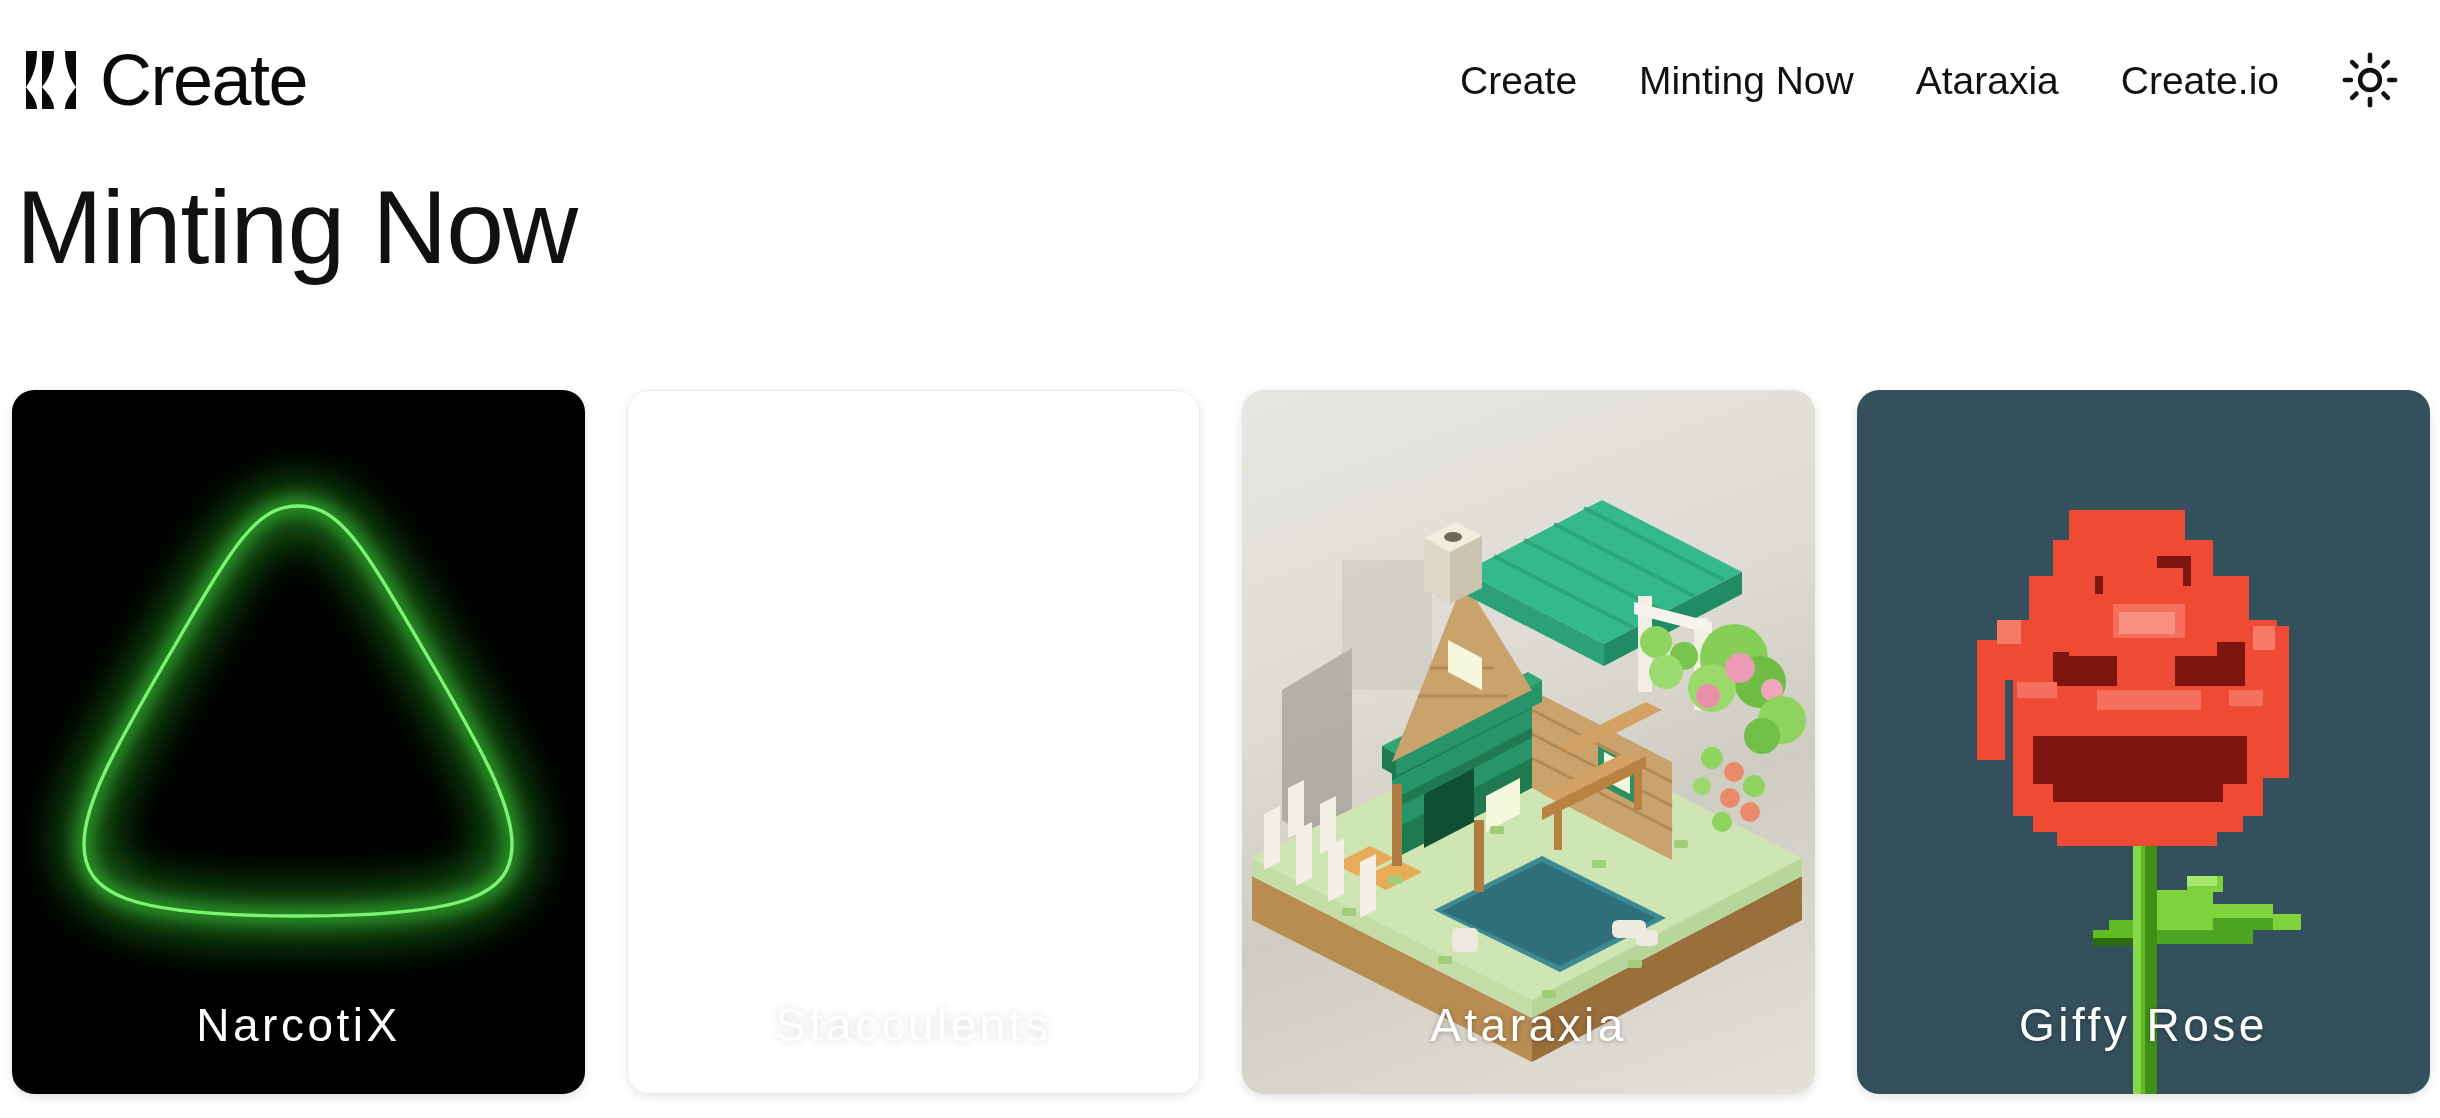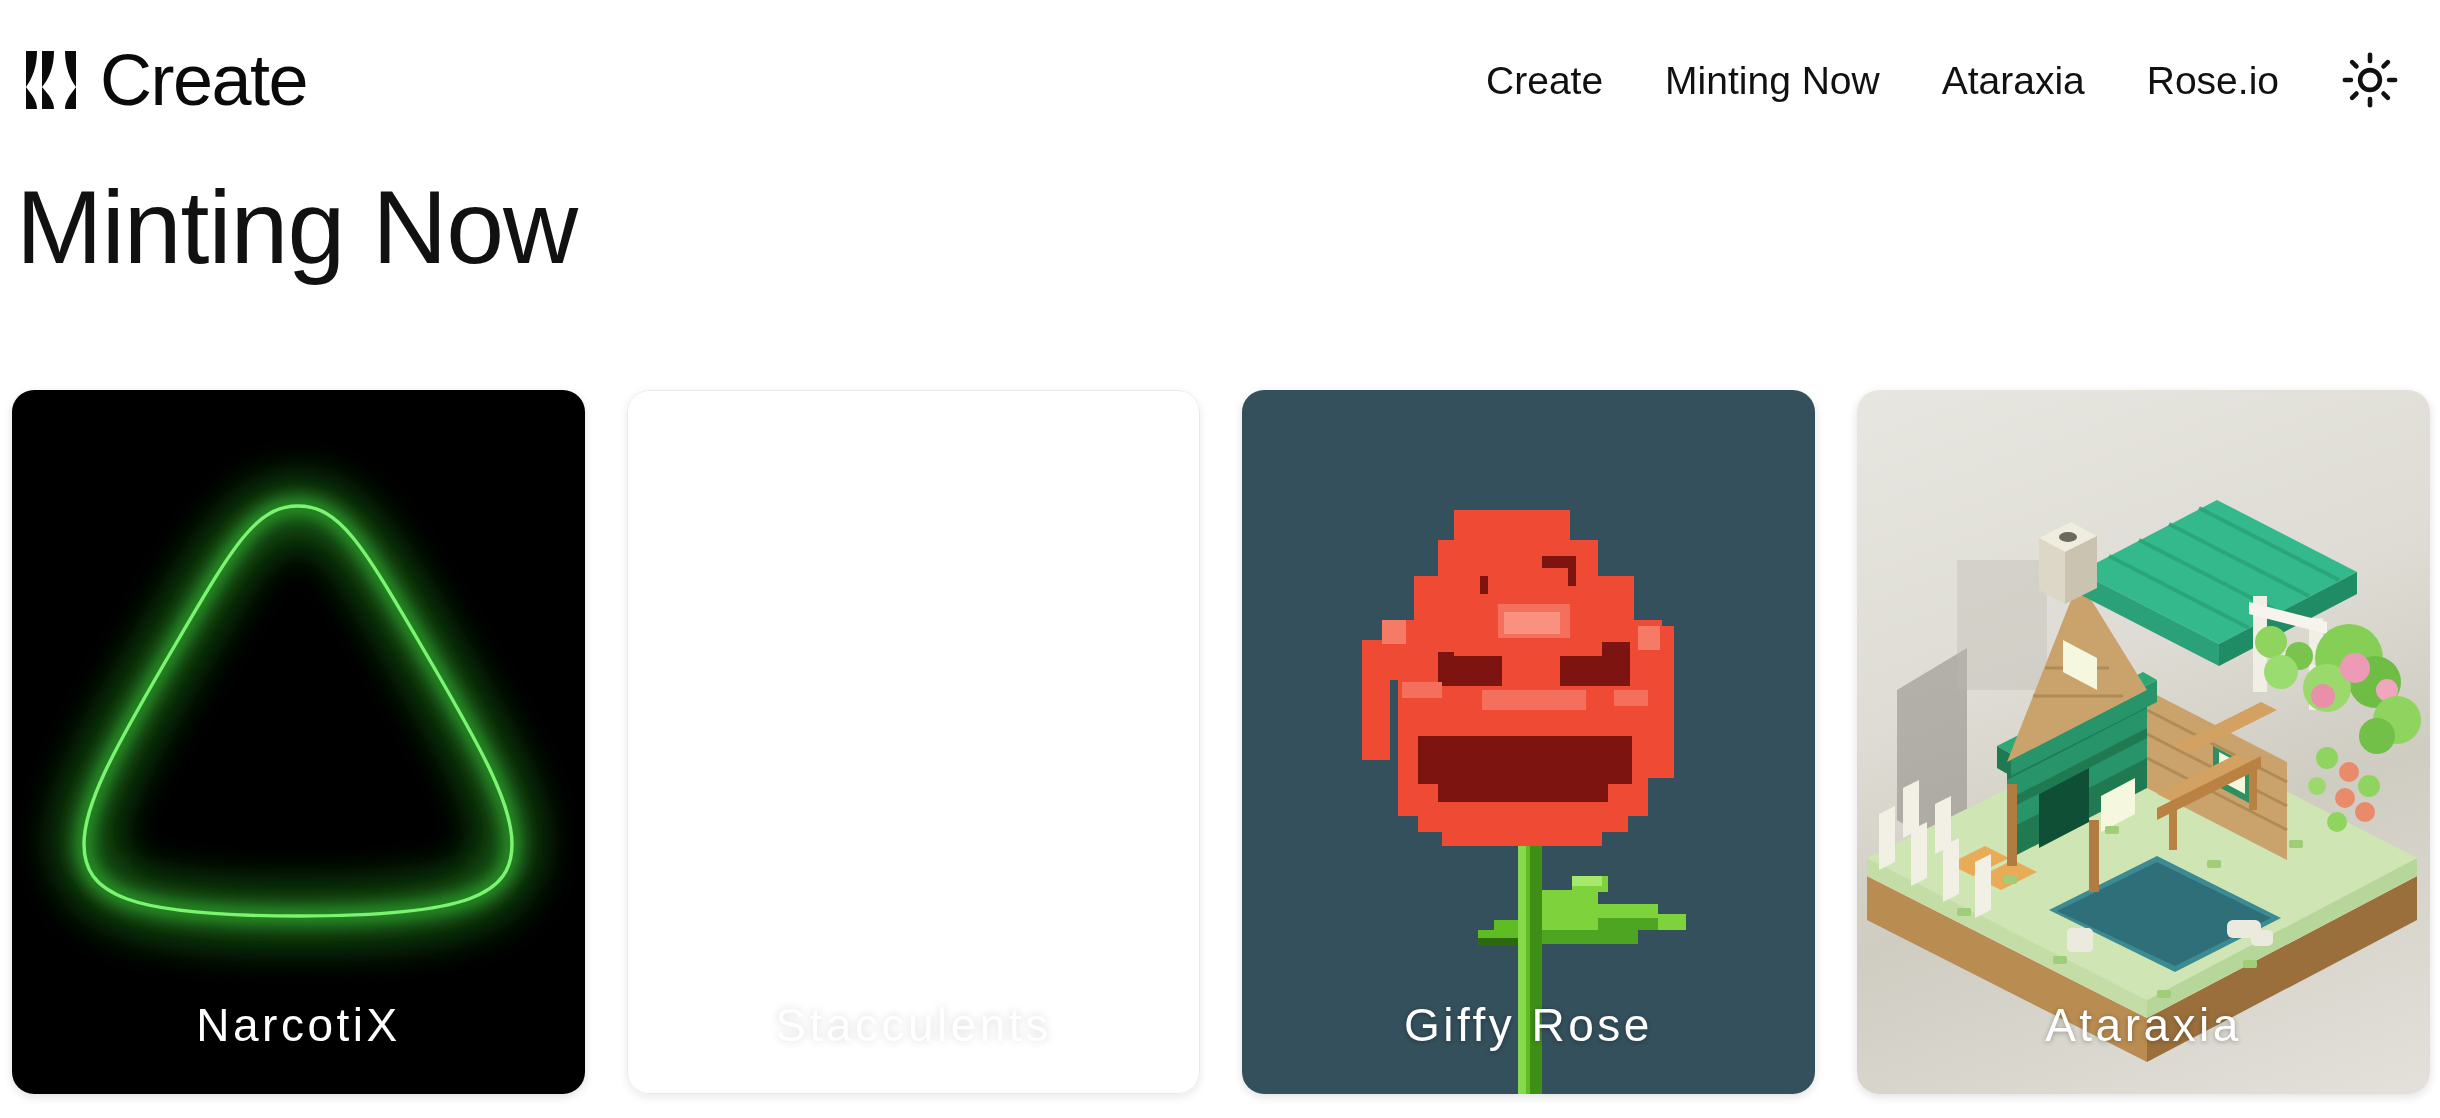--- a/index.html
+++ b/index.html
@@ -90,21 +90,21 @@
                M18 2 H30 C30 18 25 30 18 38 C25 46 30 52 30 60 H18 Z" fill="#0a0a0a"></path>
       <path d="M52 2 H41 C41 18 46 30 52 38 C46 46 41 52 41 60 H52 Z" fill="#0a0a0a"></path>
     </svg>
     <span class="brand-name">Create</span>
   </div>
 
   <nav class="nav">
     <a class="nav-link" href="#">Create</a>
     <a class="nav-link" href="#">Minting Now</a>
     <a class="nav-link" href="#">Ataraxia</a>
-    <a class="nav-link" href="#">Rose.io</a>
+    <a class="nav-link" href="#">Create.io</a>
 
     <button class="theme-toggle">
       <svg width="58" height="58" viewBox="0 0 24 24">
         <circle cx="12" cy="12" r="4.1" fill="none" stroke="#111111" stroke-width="1.9"></circle>
         <g stroke="#111111" stroke-width="1.9" stroke-linecap="round">
           <line x1="12" y1="1.6" x2="12" y2="4.1"></line>
           <line x1="12" y1="19.9" x2="12" y2="22.4"></line>
           <line x1="1.6" y1="12" x2="4.1" y2="12"></line>
           <line x1="19.9" y1="12" x2="22.4" y2="12"></line>
           <line x1="4.6" y1="4.6" x2="6.4" y2="6.4"></line>
@@ -152,20 +152,159 @@
     </div>
     <div class="card-label">NarcotiX</div>
   </div>
 
   <div class="card blank">
     <div class="card-art art-blank"></div>
     <div class="card-label">Stacculents</div>
   </div>
 
   <div class="card">
+    <div class="card-art art-ataraxia">
+      <svg width="573" height="704" viewBox="0 0 573 704">
+
+        <path d="M40 300 L110 258 L110 470 L40 430 Z" fill="#8d8a84" opacity=".55"></path>
+        <path d="M100 170 L190 170 L190 300 L100 300 Z" fill="#b9b6ae" opacity=".35"></path>
+
+        <path d="M10 468 L290 610 L560 468 L560 500 L290 646 L10 504 Z" fill="#f2f1ec"></path>
+        <path d="M10 486 L290 628 L290 672 L10 530 Z" fill="#b98c52"></path>
+        <path d="M290 628 L560 486 L560 530 L290 672 Z" fill="#9a6f3c"></path>
+
+        <path d="M10 468 L290 330 L560 468 L290 610 Z" fill="#cfe5b4"></path>
+        <path d="M290 610 L560 468 L560 486 L290 628 Z" fill="#b7d79a"></path>
+        <path d="M10 468 L10 486 L290 628 L290 610 Z" fill="#c4dca6"></path>
+
+        <path d="M192 520 L300 466 L424 528 L318 582 Z" fill="#3d8b92"></path>
+        <path d="M200 521 L300 472 L414 528 L318 576 Z" fill="#2f6f79"></path>
+
+        <g fill="#e8ab58">
+          <path d="M92 474 L128 456 L152 468 L116 486 Z"></path>
+          <path d="M120 488 L156 470 L180 482 L144 500 Z"></path>
+          <path d="M150 430 L214 398 L238 410 L174 442 Z"></path>
+        </g>
+
+        <path d="M290 300 L430 372 L430 470 L290 398 Z" fill="#caa36c"></path>
+        <g stroke="#b08b56" stroke-width="3">
+          <line x1="290" y1="320" x2="430" y2="392"></line>
+          <line x1="290" y1="344" x2="430" y2="416"></line>
+          <line x1="290" y1="368" x2="430" y2="440"></line>
+        </g>
+        <path d="M356 356 L394 376 L394 414 L356 394 Z" fill="#2f8f63"></path>
+        <path d="M362 362 L388 376 L388 404 L362 390 Z" fill="#f4f6dd"></path>
+
+        <path d="M150 372 L290 300 L290 398 L150 470 Z" fill="#1f7a52"></path>
+        <path d="M150 390 L290 318 L290 338 L150 410 Z" fill="#27946a"></path>
+        <path d="M150 420 L290 348 L290 368 L150 440 Z" fill="#27946a"></path>
+        <path d="M182 404 L232 378 L232 432 L182 458 Z" fill="#0f4f35"></path>
+        <path d="M244 406 L278 388 L278 424 L244 442 Z" fill="#f5f7de"></path>
+
+        <rect x="150" y="394" width="10" height="82" fill="#b07c42"></rect>
+        <rect x="232" y="430" width="10" height="72" fill="#b07c42"></rect>
+
+        <path d="M140 356 L286 282 L300 290 L154 364 Z" fill="#2fa875"></path>
+        <path d="M140 356 L154 364 L154 386 L140 378 Z" fill="#1f7a52"></path>
+        <path d="M154 364 L300 290 L300 312 L154 386 Z" fill="#27946a"></path>
+
+        <path d="M150 372 L222 190 L290 300 Z" fill="#caa36c"></path>
+        <g stroke="#b08b56" stroke-width="3">
+          <line x1="176" y1="306" x2="266" y2="306"></line>
+          <line x1="188" y1="278" x2="252" y2="278"></line>
+        </g>
+        <path d="M206 250 L240 268 L240 300 L206 282 Z" fill="#f5f7de"></path>
+
+        <path d="M222 182 L360 110 L500 182 L362 254 Z" fill="#33b98b"></path>
+        <path d="M222 182 L362 254 L362 276 L222 204 Z" fill="#2aa178"></path>
+        <path d="M362 254 L500 182 L500 204 L362 276 Z" fill="#1f8c66"></path>
+        <g stroke="#2aa178" stroke-width="4" opacity=".8">
+          <line x1="252" y1="166" x2="392" y2="238"></line>
+          <line x1="282" y1="150" x2="422" y2="222"></line>
+          <line x1="312" y1="134" x2="452" y2="206"></line>
+          <line x1="342" y1="118" x2="482" y2="190"></line>
+        </g>
+
+        <path d="M182 148 L214 132 L240 146 L208 162 Z" fill="#efece0"></path>
+        <path d="M182 148 L208 162 L208 214 L182 200 Z" fill="#dcd7c7"></path>
+        <path d="M208 162 L240 146 L240 198 L208 214 Z" fill="#c9c3b0"></path>
+        <ellipse cx="211" cy="147" rx="9" ry="5" fill="#6d685c"></ellipse>
+
+        <g>
+          <path d="M300 404 L380 364 L404 376 L324 416 Z" fill="#d3a262"></path>
+          <path d="M300 418 L404 366 L404 378 L300 430 Z" fill="#b98243"></path>
+          <rect x="312" y="420" width="8" height="40" fill="#b98243"></rect>
+          <rect x="392" y="380" width="8" height="40" fill="#b98243"></rect>
+          <path d="M316 356 L404 312 L420 320 L332 364 Z" fill="#d3a262"></path>
+        </g>
+
+        <g>
+          <rect x="396" y="206" width="14" height="96" fill="#f1eee4"></rect>
+          <rect x="452" y="228" width="14" height="92" fill="#f1eee4"></rect>
+          <path d="M392 212 L470 232 L470 244 L392 224 Z" fill="#f6f4ec"></path>
+          <path d="M400 250 L462 266 L462 276 L400 260 Z" fill="#eae6da"></path>
+          <circle cx="414" cy="252" r="16" fill="#8ed45f"></circle>
+          <circle cx="442" cy="266" r="14" fill="#79c44c"></circle>
+          <circle cx="424" cy="282" r="17" fill="#9adc70"></circle>
+        </g>
+
+        <g>
+          <circle cx="492" cy="268" r="34" fill="#86cf57"></circle>
+          <circle cx="518" cy="292" r="26" fill="#6fbd45"></circle>
+          <circle cx="470" cy="298" r="24" fill="#9bd96c"></circle>
+          <circle cx="498" cy="278" r="15" fill="#ec9ab5"></circle>
+          <circle cx="466" cy="306" r="12" fill="#e98fa9"></circle>
+          <circle cx="530" cy="300" r="11" fill="#f0a6bd"></circle>
+        </g>
+        <g>
+          <circle cx="540" cy="330" r="24" fill="#8ed45f"></circle>
+          <circle cx="520" cy="346" r="18" fill="#72c047"></circle>
+        </g>
+
+        <g>
+          <circle cx="470" cy="368" r="11" fill="#8ed45f"></circle>
+          <circle cx="492" cy="382" r="10" fill="#e98a6b"></circle>
+          <circle cx="512" cy="396" r="11" fill="#8ed45f"></circle>
+          <circle cx="488" cy="408" r="10" fill="#e98a6b"></circle>
+          <circle cx="460" cy="396" r="9" fill="#9bd96c"></circle>
+          <circle cx="508" cy="422" r="10" fill="#e98a6b"></circle>
+          <circle cx="480" cy="432" r="10" fill="#8ed45f"></circle>
+        </g>
+
+        <g fill="#f2efe5">
+          <path d="M22 424 L38 416 L38 472 L22 480 Z"></path>
+          <path d="M54 440 L70 432 L70 488 L54 496 Z"></path>
+          <path d="M86 456 L102 448 L102 504 L86 512 Z"></path>
+          <path d="M118 472 L134 464 L134 520 L118 528 Z"></path>
+          <path d="M46 398 L62 390 L62 440 L46 448 Z"></path>
+          <path d="M78 414 L94 406 L94 456 L78 464 Z"></path>
+        </g>
+
+        <g fill="#eceadf">
+          <rect x="210" y="538" width="26" height="24" rx="5"></rect>
+          <rect x="370" y="530" width="34" height="18" rx="6"></rect>
+          <rect x="394" y="540" width="22" height="16" rx="5"></rect>
+        </g>
+
+        <g fill="#9fcd78">
+          <rect x="146" y="486" width="14" height="8" rx="2"></rect>
+          <rect x="248" y="436" width="14" height="8" rx="2"></rect>
+          <rect x="350" y="470" width="14" height="8" rx="2"></rect>
+          <rect x="432" y="450" width="14" height="8" rx="2"></rect>
+          <rect x="196" y="566" width="14" height="8" rx="2"></rect>
+          <rect x="300" y="600" width="14" height="8" rx="2"></rect>
+          <rect x="386" y="570" width="14" height="8" rx="2"></rect>
+          <rect x="100" y="518" width="14" height="8" rx="2"></rect>
+        </g>
+      </svg>
+    </div>
+    <div class="card-label">Ataraxia</div>
+  </div>
+
+  <div class="card">
     <div class="card-art art-rose">
       <svg width="573" height="704" viewBox="0 0 573 704" shape-rendering="crispEdges">
 
         <rect x="276" y="430" width="24" height="274" fill="#5fbd23"></rect>
         <rect x="288" y="430" width="12" height="274" fill="#3f8f17"></rect>
         <rect x="276" y="430" width="8" height="274" fill="#86d94a"></rect>
 
         <g fill="#5fbd23">
           <rect x="236" y="540" width="20" height="14"></rect>
           <rect x="252" y="530" width="24" height="24"></rect>
@@ -221,152 +360,13 @@
 
         <g fill="#f9a492" opacity=".55">
           <rect x="140" y="230" width="24" height="24"></rect>
           <rect x="396" y="236" width="22" height="24"></rect>
         </g>
       </svg>
     </div>
     <div class="card-label">Giffy Rose</div>
   </div>
 
-  <div class="card">
-    <div class="card-art art-ataraxia">
-      <svg width="573" height="704" viewBox="0 0 573 704">
-
-        <path d="M40 300 L110 258 L110 470 L40 430 Z" fill="#8d8a84" opacity=".55"></path>
-        <path d="M100 170 L190 170 L190 300 L100 300 Z" fill="#b9b6ae" opacity=".35"></path>
-
-        <path d="M10 468 L290 610 L560 468 L560 500 L290 646 L10 504 Z" fill="#f2f1ec"></path>
-        <path d="M10 486 L290 628 L290 672 L10 530 Z" fill="#b98c52"></path>
-        <path d="M290 628 L560 486 L560 530 L290 672 Z" fill="#9a6f3c"></path>
-
-        <path d="M10 468 L290 330 L560 468 L290 610 Z" fill="#cfe5b4"></path>
-        <path d="M290 610 L560 468 L560 486 L290 628 Z" fill="#b7d79a"></path>
-        <path d="M10 468 L10 486 L290 628 L290 610 Z" fill="#c4dca6"></path>
-
-        <path d="M192 520 L300 466 L424 528 L318 582 Z" fill="#3d8b92"></path>
-        <path d="M200 521 L300 472 L414 528 L318 576 Z" fill="#2f6f79"></path>
-
-        <g fill="#e8ab58">
-          <path d="M92 474 L128 456 L152 468 L116 486 Z"></path>
-          <path d="M120 488 L156 470 L180 482 L144 500 Z"></path>
-          <path d="M150 430 L214 398 L238 410 L174 442 Z"></path>
-        </g>
-
-        <path d="M290 300 L430 372 L430 470 L290 398 Z" fill="#caa36c"></path>
-        <g stroke="#b08b56" stroke-width="3">
-          <line x1="290" y1="320" x2="430" y2="392"></line>
-          <line x1="290" y1="344" x2="430" y2="416"></line>
-          <line x1="290" y1="368" x2="430" y2="440"></line>
-        </g>
-        <path d="M356 356 L394 376 L394 414 L356 394 Z" fill="#2f8f63"></path>
-        <path d="M362 362 L388 376 L388 404 L362 390 Z" fill="#f4f6dd"></path>
-
-        <path d="M150 372 L290 300 L290 398 L150 470 Z" fill="#1f7a52"></path>
-        <path d="M150 390 L290 318 L290 338 L150 410 Z" fill="#27946a"></path>
-        <path d="M150 420 L290 348 L290 368 L150 440 Z" fill="#27946a"></path>
-        <path d="M182 404 L232 378 L232 432 L182 458 Z" fill="#0f4f35"></path>
-        <path d="M244 406 L278 388 L278 424 L244 442 Z" fill="#f5f7de"></path>
-
-        <rect x="150" y="394" width="10" height="82" fill="#b07c42"></rect>
-        <rect x="232" y="430" width="10" height="72" fill="#b07c42"></rect>
-
-        <path d="M140 356 L286 282 L300 290 L154 364 Z" fill="#2fa875"></path>
-        <path d="M140 356 L154 364 L154 386 L140 378 Z" fill="#1f7a52"></path>
-        <path d="M154 364 L300 290 L300 312 L154 386 Z" fill="#27946a"></path>
-
-        <path d="M150 372 L222 190 L290 300 Z" fill="#caa36c"></path>
-        <g stroke="#b08b56" stroke-width="3">
-          <line x1="176" y1="306" x2="266" y2="306"></line>
-          <line x1="188" y1="278" x2="252" y2="278"></line>
-        </g>
-        <path d="M206 250 L240 268 L240 300 L206 282 Z" fill="#f5f7de"></path>
-
-        <path d="M222 182 L360 110 L500 182 L362 254 Z" fill="#33b98b"></path>
-        <path d="M222 182 L362 254 L362 276 L222 204 Z" fill="#2aa178"></path>
-        <path d="M362 254 L500 182 L500 204 L362 276 Z" fill="#1f8c66"></path>
-        <g stroke="#2aa178" stroke-width="4" opacity=".8">
-          <line x1="252" y1="166" x2="392" y2="238"></line>
-          <line x1="282" y1="150" x2="422" y2="222"></line>
-          <line x1="312" y1="134" x2="452" y2="206"></line>
-          <line x1="342" y1="118" x2="482" y2="190"></line>
-        </g>
-
-        <path d="M182 148 L214 132 L240 146 L208 162 Z" fill="#efece0"></path>
-        <path d="M182 148 L208 162 L208 214 L182 200 Z" fill="#dcd7c7"></path>
-        <path d="M208 162 L240 146 L240 198 L208 214 Z" fill="#c9c3b0"></path>
-        <ellipse cx="211" cy="147" rx="9" ry="5" fill="#6d685c"></ellipse>
-
-        <g>
-          <path d="M300 404 L380 364 L404 376 L324 416 Z" fill="#d3a262"></path>
-          <path d="M300 418 L404 366 L404 378 L300 430 Z" fill="#b98243"></path>
-          <rect x="312" y="420" width="8" height="40" fill="#b98243"></rect>
-          <rect x="392" y="380" width="8" height="40" fill="#b98243"></rect>
-          <path d="M316 356 L404 312 L420 320 L332 364 Z" fill="#d3a262"></path>
-        </g>
-
-        <g>
-          <rect x="396" y="206" width="14" height="96" fill="#f1eee4"></rect>
-          <rect x="452" y="228" width="14" height="92" fill="#f1eee4"></rect>
-          <path d="M392 212 L470 232 L470 244 L392 224 Z" fill="#f6f4ec"></path>
-          <path d="M400 250 L462 266 L462 276 L400 260 Z" fill="#eae6da"></path>
-          <circle cx="414" cy="252" r="16" fill="#8ed45f"></circle>
-          <circle cx="442" cy="266" r="14" fill="#79c44c"></circle>
-          <circle cx="424" cy="282" r="17" fill="#9adc70"></circle>
-        </g>
-
-        <g>
-          <circle cx="492" cy="268" r="34" fill="#86cf57"></circle>
-          <circle cx="518" cy="292" r="26" fill="#6fbd45"></circle>
-          <circle cx="470" cy="298" r="24" fill="#9bd96c"></circle>
-          <circle cx="498" cy="278" r="15" fill="#ec9ab5"></circle>
-          <circle cx="466" cy="306" r="12" fill="#e98fa9"></circle>
-          <circle cx="530" cy="300" r="11" fill="#f0a6bd"></circle>
-        </g>
-        <g>
-          <circle cx="540" cy="330" r="24" fill="#8ed45f"></circle>
-          <circle cx="520" cy="346" r="18" fill="#72c047"></circle>
-        </g>
-
-        <g>
-          <circle cx="470" cy="368" r="11" fill="#8ed45f"></circle>
-          <circle cx="492" cy="382" r="10" fill="#e98a6b"></circle>
-          <circle cx="512" cy="396" r="11" fill="#8ed45f"></circle>
-          <circle cx="488" cy="408" r="10" fill="#e98a6b"></circle>
-          <circle cx="460" cy="396" r="9" fill="#9bd96c"></circle>
-          <circle cx="508" cy="422" r="10" fill="#e98a6b"></circle>
-          <circle cx="480" cy="432" r="10" fill="#8ed45f"></circle>
-        </g>
-
-        <g fill="#f2efe5">
-          <path d="M22 424 L38 416 L38 472 L22 480 Z"></path>
-          <path d="M54 440 L70 432 L70 488 L54 496 Z"></path>
-          <path d="M86 456 L102 448 L102 504 L86 512 Z"></path>
-          <path d="M118 472 L134 464 L134 520 L118 528 Z"></path>
-          <path d="M46 398 L62 390 L62 440 L46 448 Z"></path>
-          <path d="M78 414 L94 406 L94 456 L78 464 Z"></path>
-        </g>
-
-        <g fill="#eceadf">
-          <rect x="210" y="538" width="26" height="24" rx="5"></rect>
-          <rect x="370" y="530" width="34" height="18" rx="6"></rect>
-          <rect x="394" y="540" width="22" height="16" rx="5"></rect>
-        </g>
-
-        <g fill="#9fcd78">
-          <rect x="146" y="486" width="14" height="8" rx="2"></rect>
-          <rect x="248" y="436" width="14" height="8" rx="2"></rect>
-          <rect x="350" y="470" width="14" height="8" rx="2"></rect>
-          <rect x="432" y="450" width="14" height="8" rx="2"></rect>
-          <rect x="196" y="566" width="14" height="8" rx="2"></rect>
-          <rect x="300" y="600" width="14" height="8" rx="2"></rect>
-          <rect x="386" y="570" width="14" height="8" rx="2"></rect>
-          <rect x="100" y="518" width="14" height="8" rx="2"></rect>
-        </g>
-      </svg>
-    </div>
-    <div class="card-label">Ataraxia</div>
-  </div>
-
 </div>
 
 </body></html>

